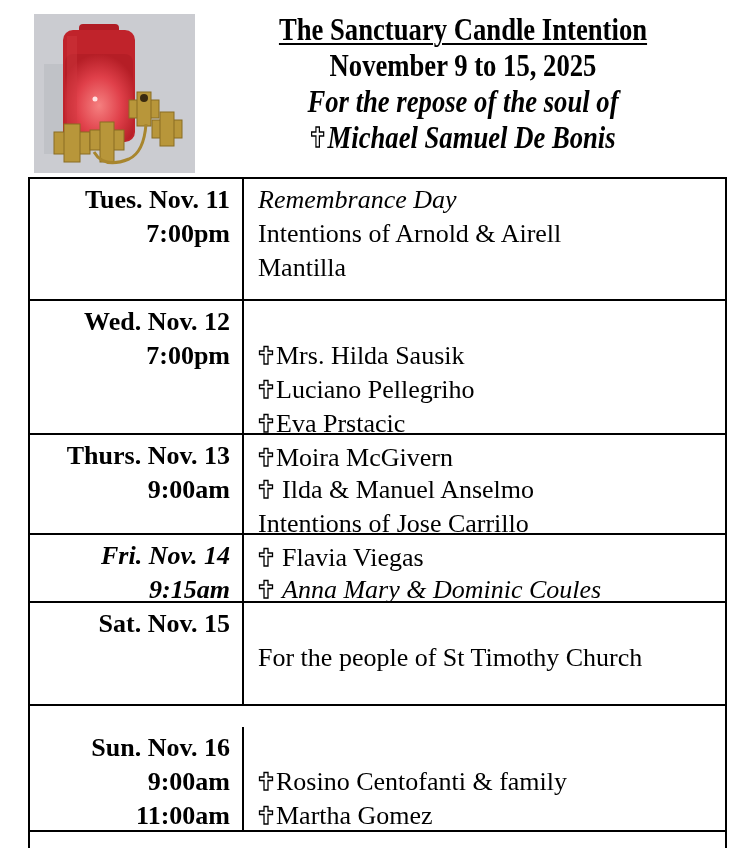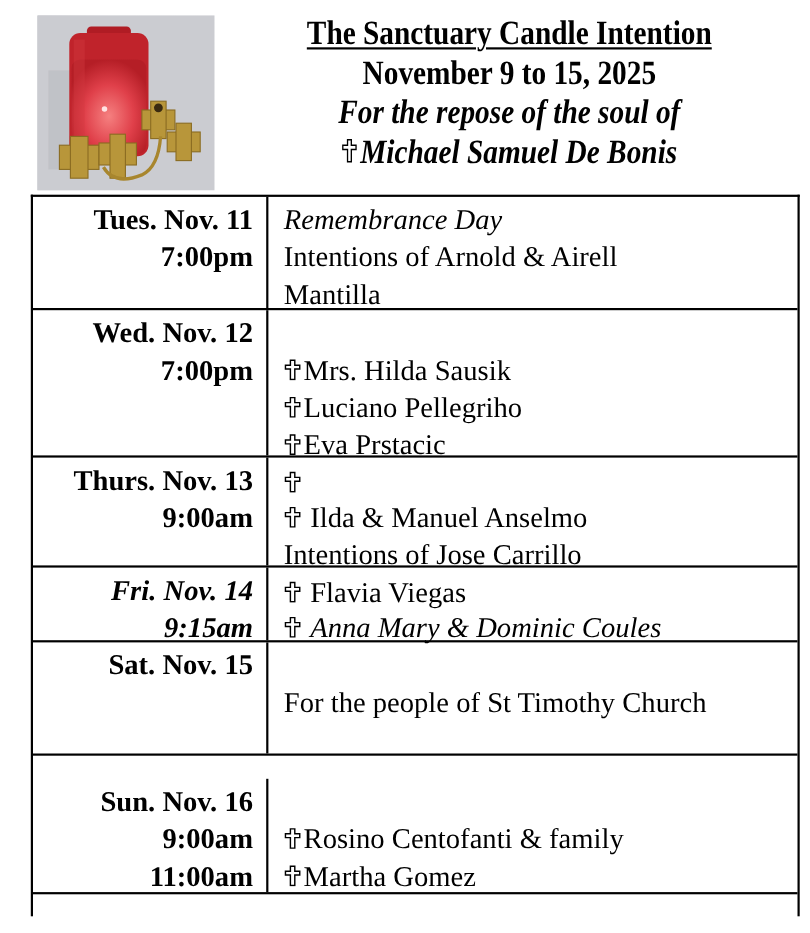--- a/index.html
+++ b/index.html
@@ -63,21 +63,21 @@
 <div class="header">
   <span class="hline title">The Sanctuary Candle Intention</span>
   <span class="hline">November 9 to 15, 2025</span>
   <span class="hline ital">For the repose of the soul of</span>
   <span class="hline ital"><svg class="hcross" viewBox="0 0 18 24">
         <path d="M7 2 H11 V7 H16 V11 H11 V22 H7 V11 H2 V7 H7 Z" fill="#fff" stroke="#000" stroke-width="1.4" stroke-linejoin="miter"></path>
       </svg><span>Michael Samuel De Bonis</span></span>
 </div>
 
 <div class="table" id="schedule-table">
-    <div class="row" style="height: 103px;">
+    <div class="row" style="height: 122px;">
       <div class="cell-date">
         <span>Tues. Nov. 11</span>
         <span>7:00pm</span>
       </div>
       <div class="cell-int">
         <span class="line it"><span>Remembrance Day</span></span>
         <span class="line"><span>Intentions of Arnold &amp; Airell</span></span>
         <span class="line"><span>Mantilla</span></span>
       </div>
     </div>
@@ -92,21 +92,21 @@
             <path d="M6 1.5 H10 V6 H14.5 V9.5 H10 V19 H6 V9.5 H1.5 V6 H6 Z" fill="#fff" stroke="#000" stroke-width="1.3" stroke-linejoin="miter"></path>
           </svg><span>Mrs. Hilda Sausik</span></span>
         <span class="line"><svg class="cross" viewBox="0 0 16 20">
             <path d="M6 1.5 H10 V6 H14.5 V9.5 H10 V19 H6 V9.5 H1.5 V6 H6 Z" fill="#fff" stroke="#000" stroke-width="1.3" stroke-linejoin="miter"></path>
           </svg><span>Luciano Pellegriho</span></span>
         <span class="line"><svg class="cross" viewBox="0 0 16 20">
             <path d="M6 1.5 H10 V6 H14.5 V9.5 H10 V19 H6 V9.5 H1.5 V6 H6 Z" fill="#fff" stroke="#000" stroke-width="1.3" stroke-linejoin="miter"></path>
           </svg><span>Eva Prstacic</span></span>
         <span class="line"><svg class="cross" viewBox="0 0 16 20">
             <path d="M6 1.5 H10 V6 H14.5 V9.5 H10 V19 H6 V9.5 H1.5 V6 H6 Z" fill="#fff" stroke="#000" stroke-width="1.3" stroke-linejoin="miter"></path>
-          </svg></span>
+          </svg><span>Moira McGivern</span></span>
       </div>
     </div>
     <div class="row" style="height: 100px; justify-content: space-between;">
       <div class="cell-date">
         <span>Thurs. Nov. 13</span>
         <span>9:00am</span>
       </div>
       <div class="cell-int">
         <span class="line blank"></span>
         <span class="line"><svg class="cross sp" viewBox="0 0 16 20">

